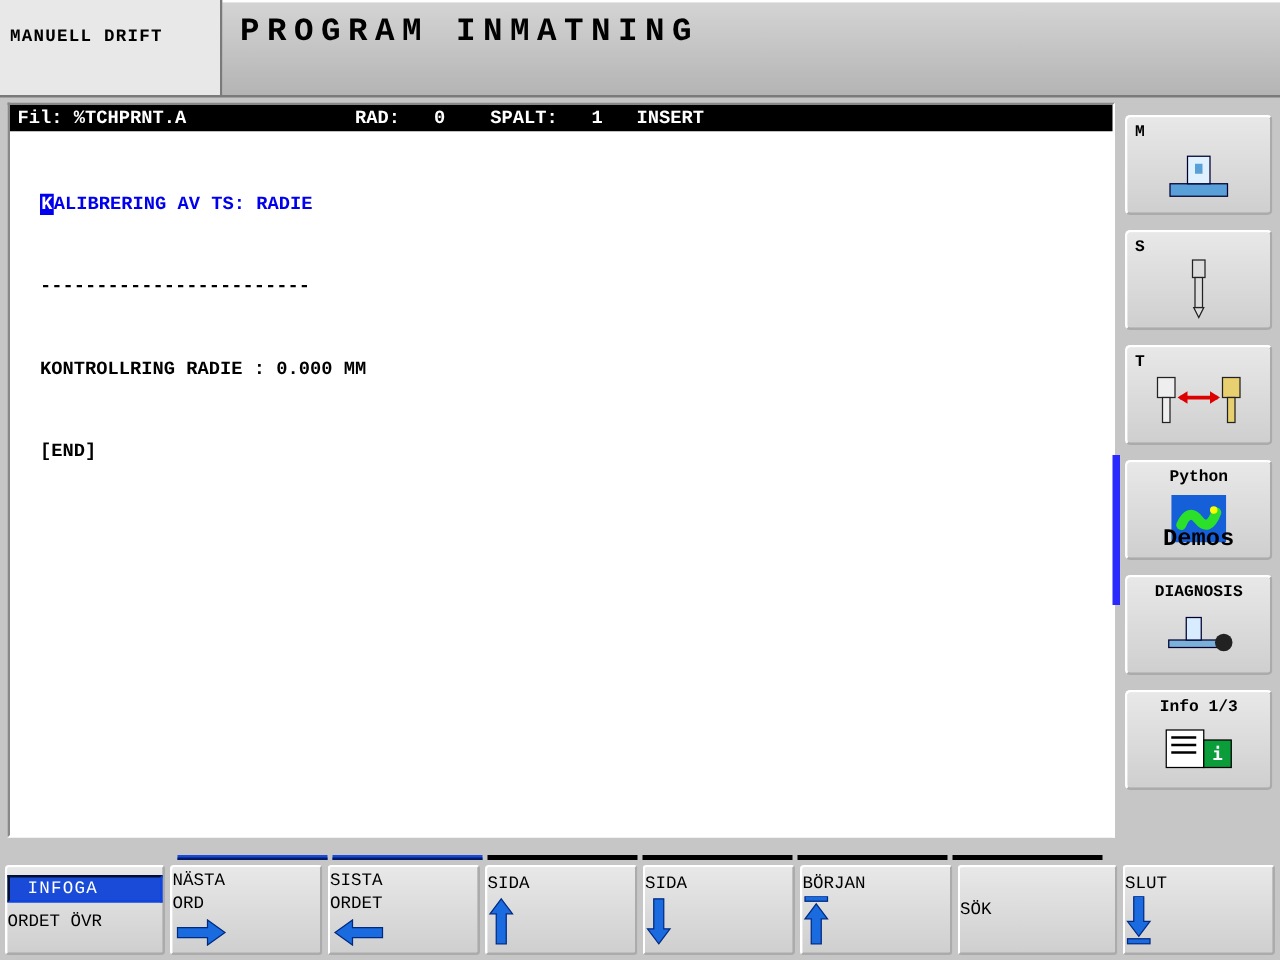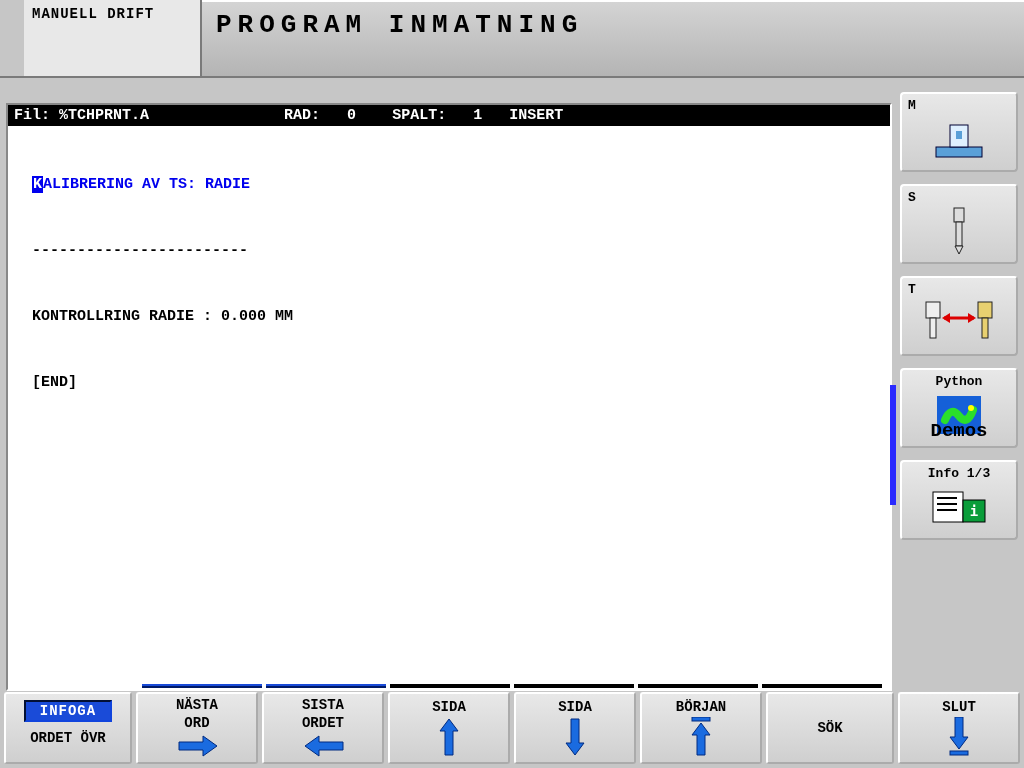--- a/index.html
+++ b/index.html
@@ -12,47 +12,45 @@
   }
   
   .header {
     display: flex; height: 78px;
     border-bottom: 2px solid #7a7a7a;
   }
   .mode-tab {
     width: 178px;
     background: #e8e8e8;
     border-right: 2px solid #7a7a7a;
-    padding: 6px 8px;
+    padding: 22px 8px;
     font-family: "Courier New", monospace;
     font-weight: bold;
     font-size: 14px;
     letter-spacing: 1px;
     color: #000;
-    margin-left: 24px;
   }
   .title-bar {
     flex: 1;
     background: linear-gradient(#d4d4d4,#b4b4b4);
     border-top: 2px solid #fff;
     padding: 8px 14px;
     font-size: 26px;
     letter-spacing: 6px;
     font-weight: bold;
   }
   
   .main {
     position: absolute;
     top: 82px; left: 6px;
     width: 886px; height: 588px;
     background: #fff;
     border: 2px solid #888;
     border-right-color:#fff;
     border-bottom-color:#fff;
-    margin-top:21px;
   }
   .status-line {
     background: #000; color: #fff;
     font-size: 15px; font-weight: bold;
     padding: 2px 6px;
     display: flex;
     white-space: pre;
   }
   .editor {
     padding: 4px 24px;
@@ -96,23 +94,23 @@
     position:absolute; left:4px; bottom:4px; right:4px;
     height: 72px;
     display:flex; gap:4px;
   }
   .bbtn {
     flex:1;
     background: linear-gradient(#e8e8e8,#cfcfcf);
     border: 2px outset #fff;
     border-radius:3px;
     font-family:"Courier New",monospace;
-    font-weight:bold; font-size:14px;
+    font-weight:normal; font-size:14px;
     display:flex; flex-direction:column;
-    align-items:center; justify-content:center;
+    justify-content:center;
     gap:2px;
     position:relative;
   }
   .bbtn.first { flex:1.05; justify-content:flex-start; padding-top:6px;}
   .infoga-box {
     background:#1a4bd8; color:#fff;
     border: 2px inset #0a2a88;
     padding: 1px 14px;
     letter-spacing:1px;
   }
@@ -198,20 +196,30 @@
     <div class="icon-area">
       <svg width="44" height="38">
           <rect width="44" height="38" fill="#1560d8"></rect>
           <path d="M8 24 Q14 10 22 20 Q30 30 36 14" stroke="#2bdf2b" stroke-width="8" fill="none" stroke-linecap="round"></path>
           <circle cx="34" cy="12" r="3" fill="#ff0"></circle>
         </svg>
     </div>
     <div class="lab-bot">Demos</div>
   </div>
   <div class="rbtn">
+    <div class="lab-mid">DIAGNOSIS</div>
+    <div class="icon-area">
+      <svg width="60" height="34">
+          <rect x="6" y="22" width="40" height="6" fill="#7bb0d8" stroke="#003"></rect>
+          <rect x="20" y="4" width="12" height="18" fill="#d8ecff" stroke="#003"></rect>
+          <circle cx="50" cy="24" r="7" fill="#222"></circle>
+        </svg>
+    </div>
+  </div>
+  <div class="rbtn">
     <div class="lab-mid">Info 1/3</div>
     <div class="icon-area">
       <svg width="60" height="38">
           <rect x="4" y="4" width="30" height="30" fill="#fff" stroke="#000"></rect>
           <line x1="8" y1="10" x2="28" y2="10" stroke="#000" stroke-width="2"></line>
           <line x1="8" y1="16" x2="28" y2="16" stroke="#000" stroke-width="2"></line>
           <line x1="8" y1="22" x2="28" y2="22" stroke="#000" stroke-width="2"></line>
           <rect x="34" y="12" width="22" height="22" fill="#0a9d3a" stroke="#000"></rect>
           <text x="45" y="28" fill="#fff" font-size="14" font-family="monospace" text-anchor="middle">i</text>
         </svg>

